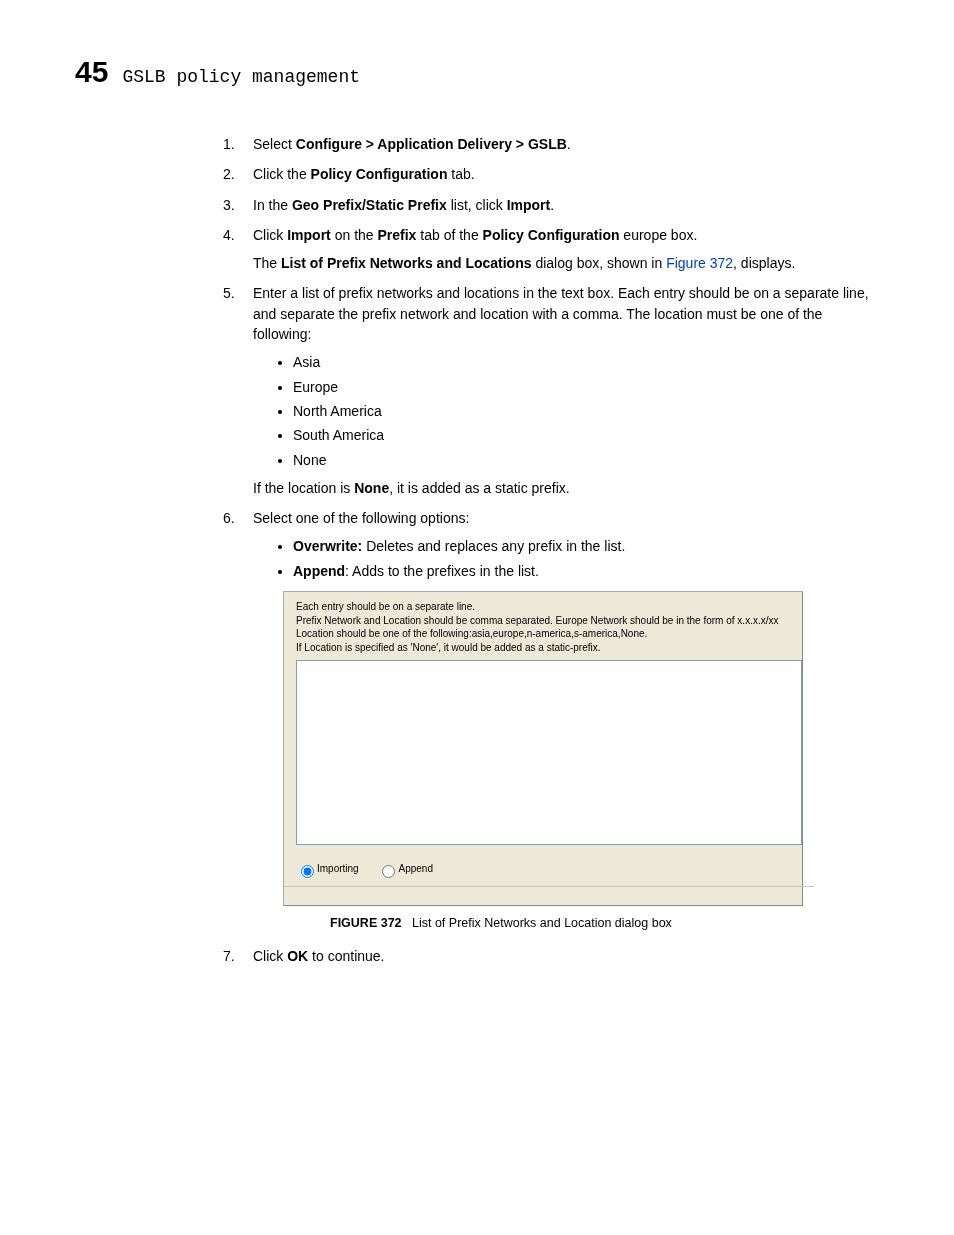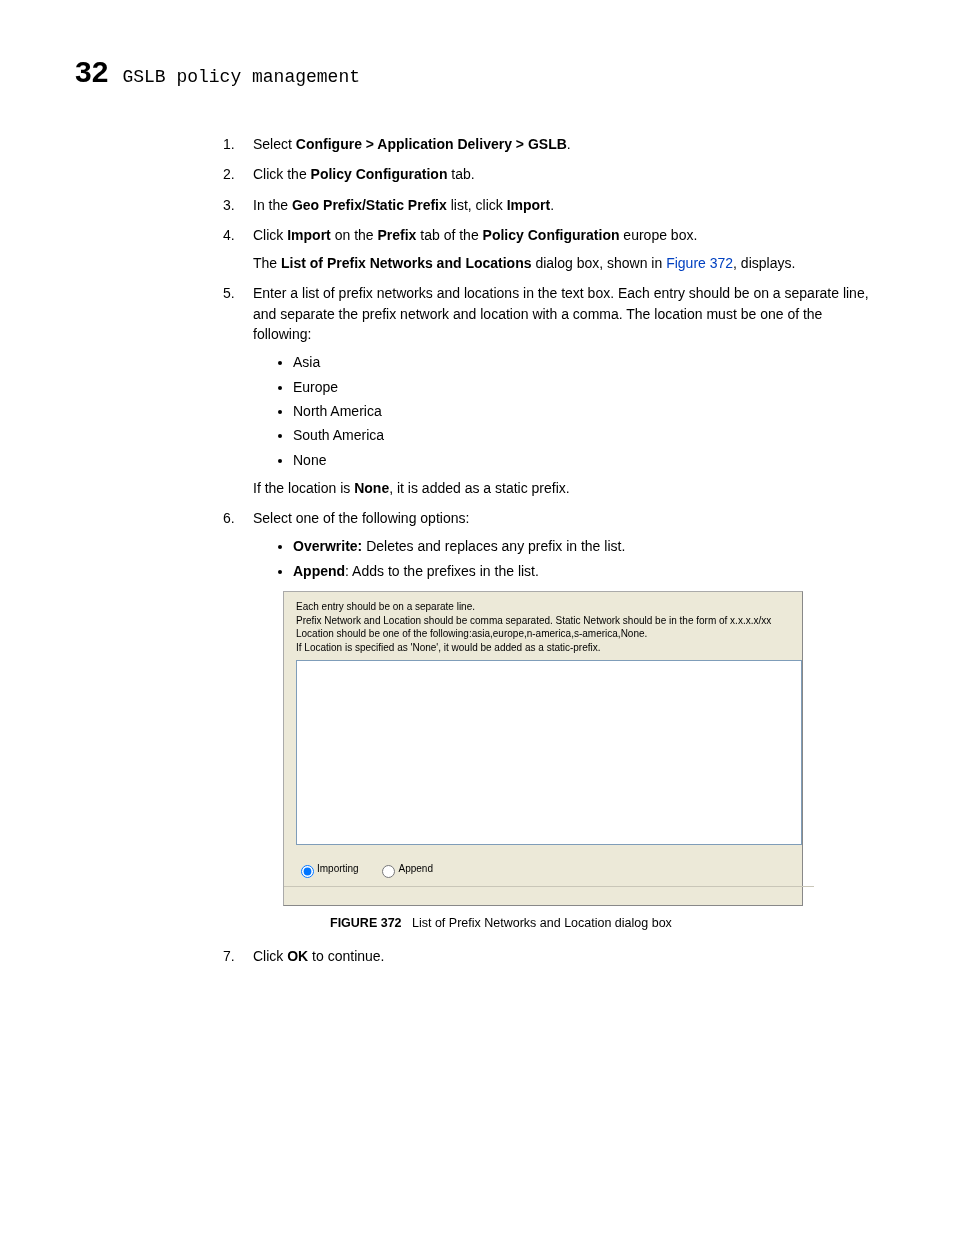--- a/index.html
+++ b/index.html
@@ -137,21 +137,21 @@
     border-left-color: #fff;
     margin-left: 4px;
     padding: 0 6px;
   }
 </style>
 </head>
 <body>
 
 <div class="page">
   <div class="runhead">
-    <span class="chno">32</span>
+    <span class="chno">45</span>
     <span class="chtitle">GSLB policy management</span>
   </div>
 
   <div class="content">
 
     <ol class="steps">
       <li>
         <span>Select </span><span class="b">Configure &gt; Application Delivery &gt; GSLB</span><span>.</span>
       </li>
       <li>
@@ -183,21 +183,21 @@
         <span>Select one of the following options:</span>
         <ul class="bullets">
           <li><span class="b">Overwrite:</span><span> Deletes and replaces any prefix in the list.</span></li>
           <li><span class="b">Append</span><span>: Adds to the prefixes in the list.</span></li>
         </ul>
 
         
         <div class="dialog">
           <div class="instr">
             <div>Each entry should be on a separate line.</div>
-            <div>Prefix Network and Location should be comma separated. Static Network should be in the form of x.x.x.x/xx</div>
+            <div>Prefix Network and Location should be comma separated. Europe Network should be in the form of x.x.x.x/xx</div>
             <div>Location should be one of the following:asia,europe,n-america,s-america,None.</div>
             <div>If Location is specified as 'None', it would be added as a static-prefix.</div>
           </div>
           <textarea style=""></textarea>
           <div class="radios">
             <label><input type="radio" name="mode" checked="" style=""><span>Importing</span></label>
             <label><input type="radio" name="mode" style=""><span>Append</span></label>
           </div>
           <div class="sep"></div>
         </div>

